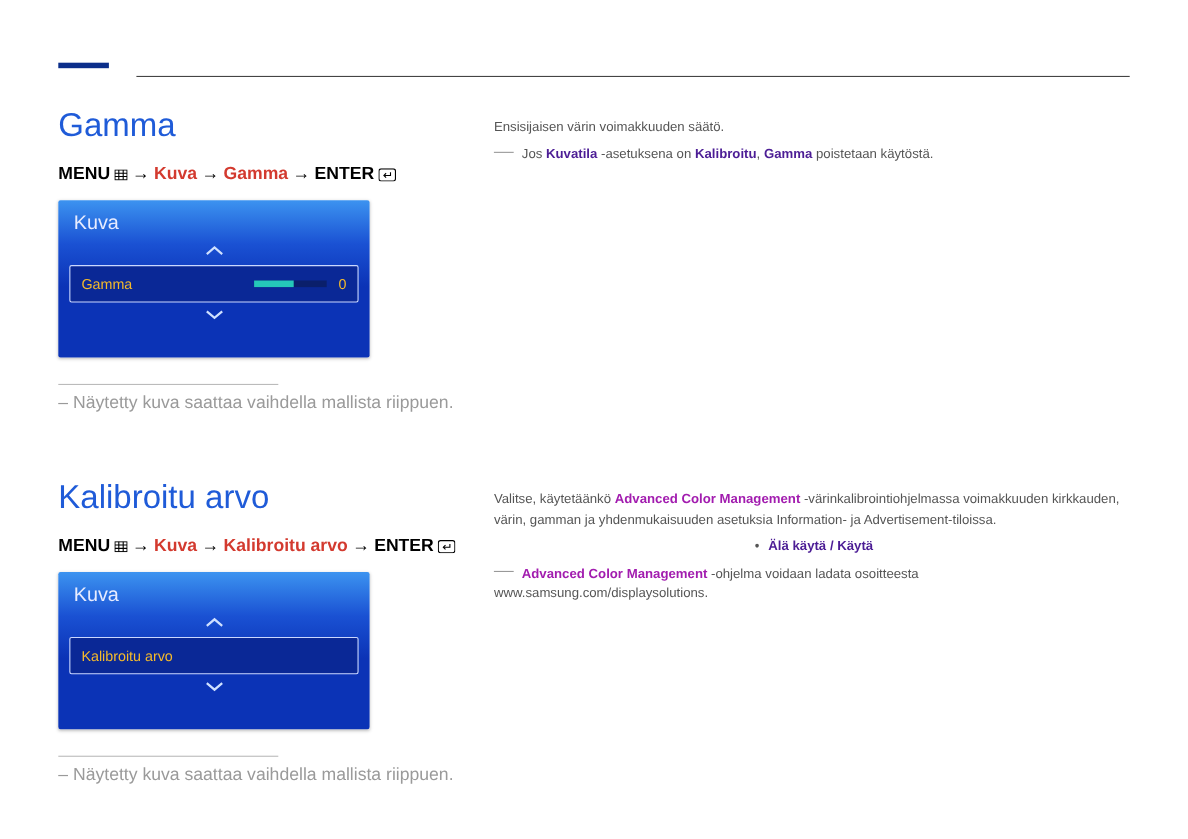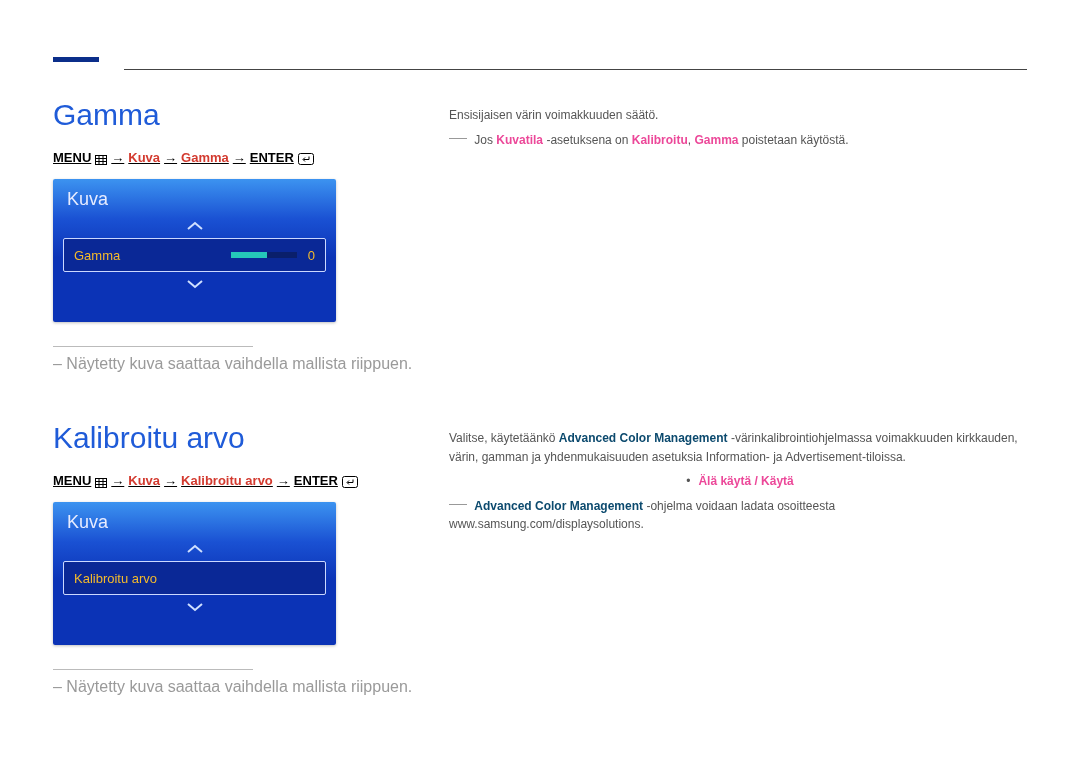--- a/index.html
+++ b/index.html
@@ -1,43 +1,43 @@
 <!DOCTYPE html>
 <html><head>
 <meta charset="utf-8">
 <style>
   * { box-sizing: border-box; margin: 0; padding: 0; }
   html, body { width: 1080px; height: 763px; font-family: Arial, Helvetica, sans-serif; background: #fff; color: #333; }
   .page { position: relative; width: 1080px; height: 594px; padding: 60px 53px 0 53px; }
   .top-marker { position: absolute; left: 53px; top: 57px; width: 46px; height: 5px; background: #0b2e8a; }
   .top-rule { position: absolute; left: 124px; right: 53px; top: 69px; border-top: 1px solid #444; }
-  .section { display: flex; align-items: flex-start; }
+  .section { display: flex; align-items: flex-start; margin-top: 12px; }
   .left-col { width: 396px; }
   .right-col { flex: 1; padding-top: 8px; font-size: 12px; color: #555; line-height: 1.55; }
   .heading { color: #1f5bd8; font-weight: 400; font-size: 30px; margin-bottom: 18px; }
-  .menu-path { font-size: 13px; font-weight: bold; color: #000; margin-bottom: 14px; display: flex; align-items: flex-end; flex-wrap: wrap; gap: 4px; text-decoration: underline; }
+  .menu-path { font-size: 16px; font-weight: bold; color: #000; margin-bottom: 14px; display: flex; align-items: center; flex-wrap: wrap; gap: 4px; }
   .menu-path .red { color: #d33a2f; font-weight: bold; }
   .icon-box { display: inline-flex; align-items: center; justify-content: center; }
   .icon-menu svg, .icon-enter svg { display: block; }
   .osd-panel { width: 283px; border-radius: 2px; background: linear-gradient(180deg, #3c93f0 0%, #1a51d3 28%, #0b33b6 55%, #0b33b6 100%); box-shadow: 0 1px 3px rgba(0,0,0,0.25); overflow: hidden; }
   .osd-title { padding: 10px 14px 6px 14px; font-size: 18px; color: #e7ecff; font-weight: 400; }
   .nav-caret { text-align: center; color: #cfe0ff; line-height: 1; padding: 2px 0; }
   .nav-caret svg { width: 18px; height: 10px; }
   .select-row { margin: 2px 10px; padding: 8px 10px; background: #0a2896; border: 1px solid #cbd8ff; border-radius: 2px; display: flex; align-items: center; justify-content: space-between; color: #f5ba2b; font-size: 13px; height: 34px; }
   .select-row .label { color: #f5ba2b; }
   .slider-wrap { display: flex; align-items: center; gap: 8px; }
   .slider { width: 66px; height: 6px; background: #0a1f6b; position: relative; }
   .slider .fill { position: absolute; left: 0; top: 0; bottom: 0; width: 55%; background: #25c8b9; }
   .value { color: #f5ba2b; width: 10px; text-align: right; }
   .osd-bottom-space { height: 28px; }
   .hr-short { width: 200px; border: none; border-top: 1px solid #bbb; margin: 24px 0 8px 0; }
   .footnote { font-size: 16px; color: #9a9a9a; }
   .right-col p { margin-bottom: 6px; }
-  .right-col .red { color: #ec4899; font-weight: bold; }
-  .right-col .bold { font-weight: bold; color: #0c4a6e; }
+  .right-col .red { color: #4c1d95; font-weight: bold; }
+  .right-col .bold { font-weight: bold; color: #a21caf; }
   .note-dash { display: inline-block; width: 18px; border-top: 1px solid #999; vertical-align: super; margin-right: 4px; }
   .bullet-line { margin: 4px 0 6px 0; text-align: center; }
   .bullet-line::before { content: "•"; margin: 0 8px 0 4px; color: #555; }
   .section-gap { height: 48px; }
 </style>
 </head>
 <body>
 
 <div class="page">
   <div class="top-marker"></div>

